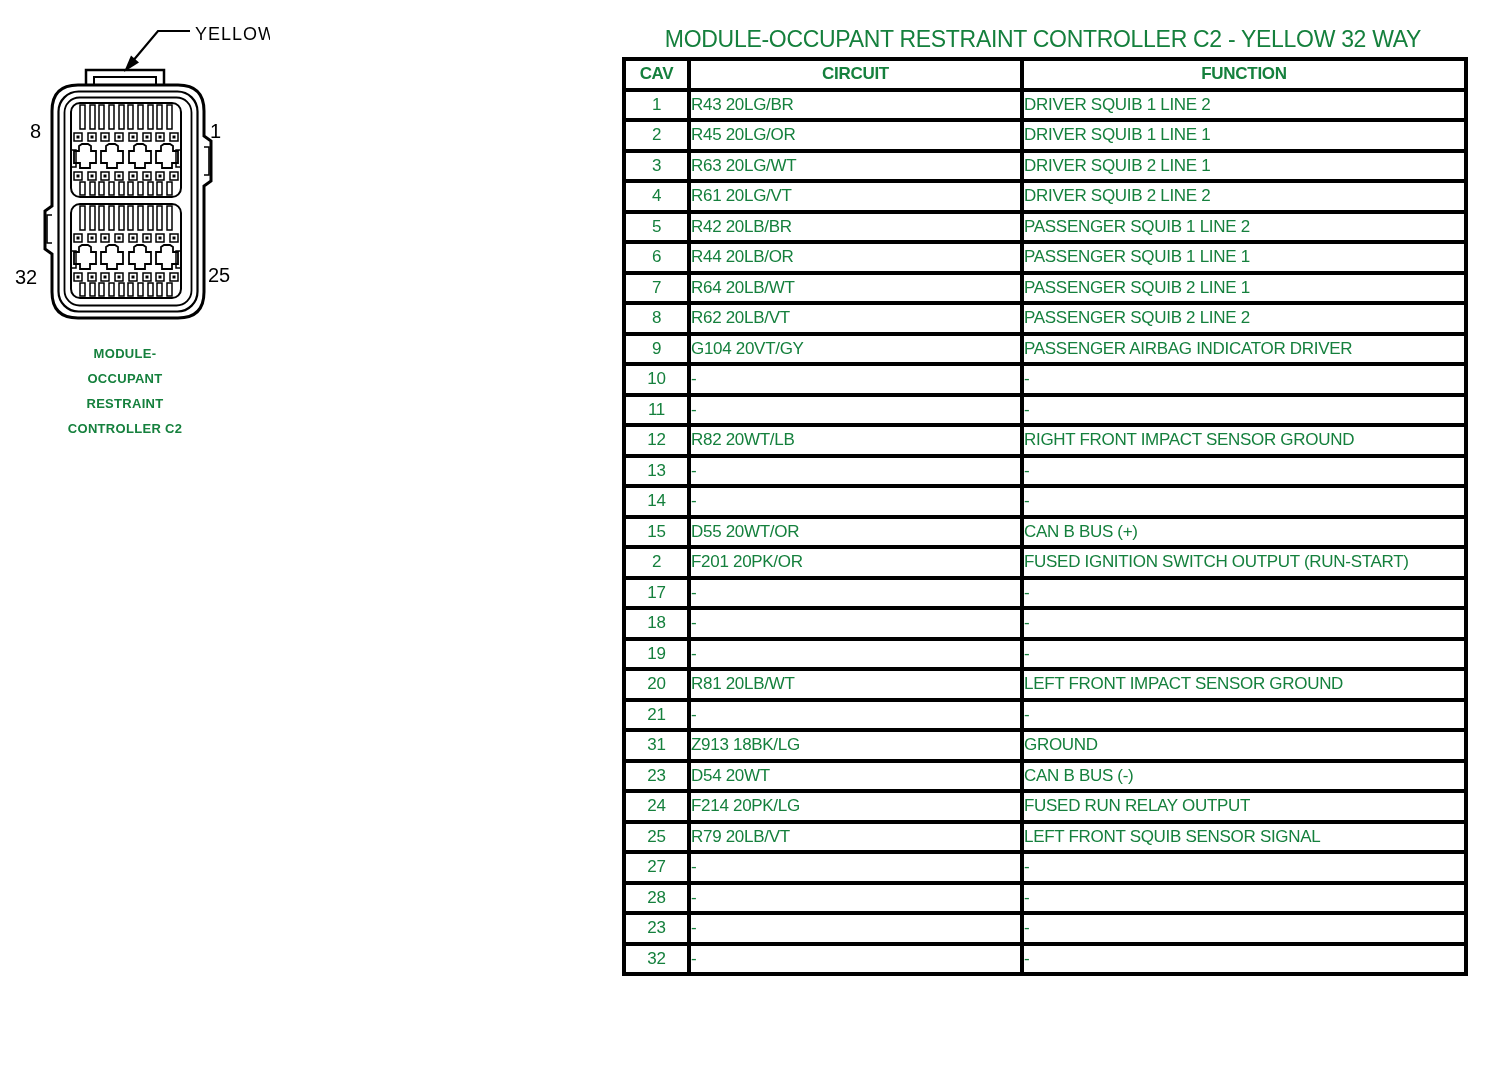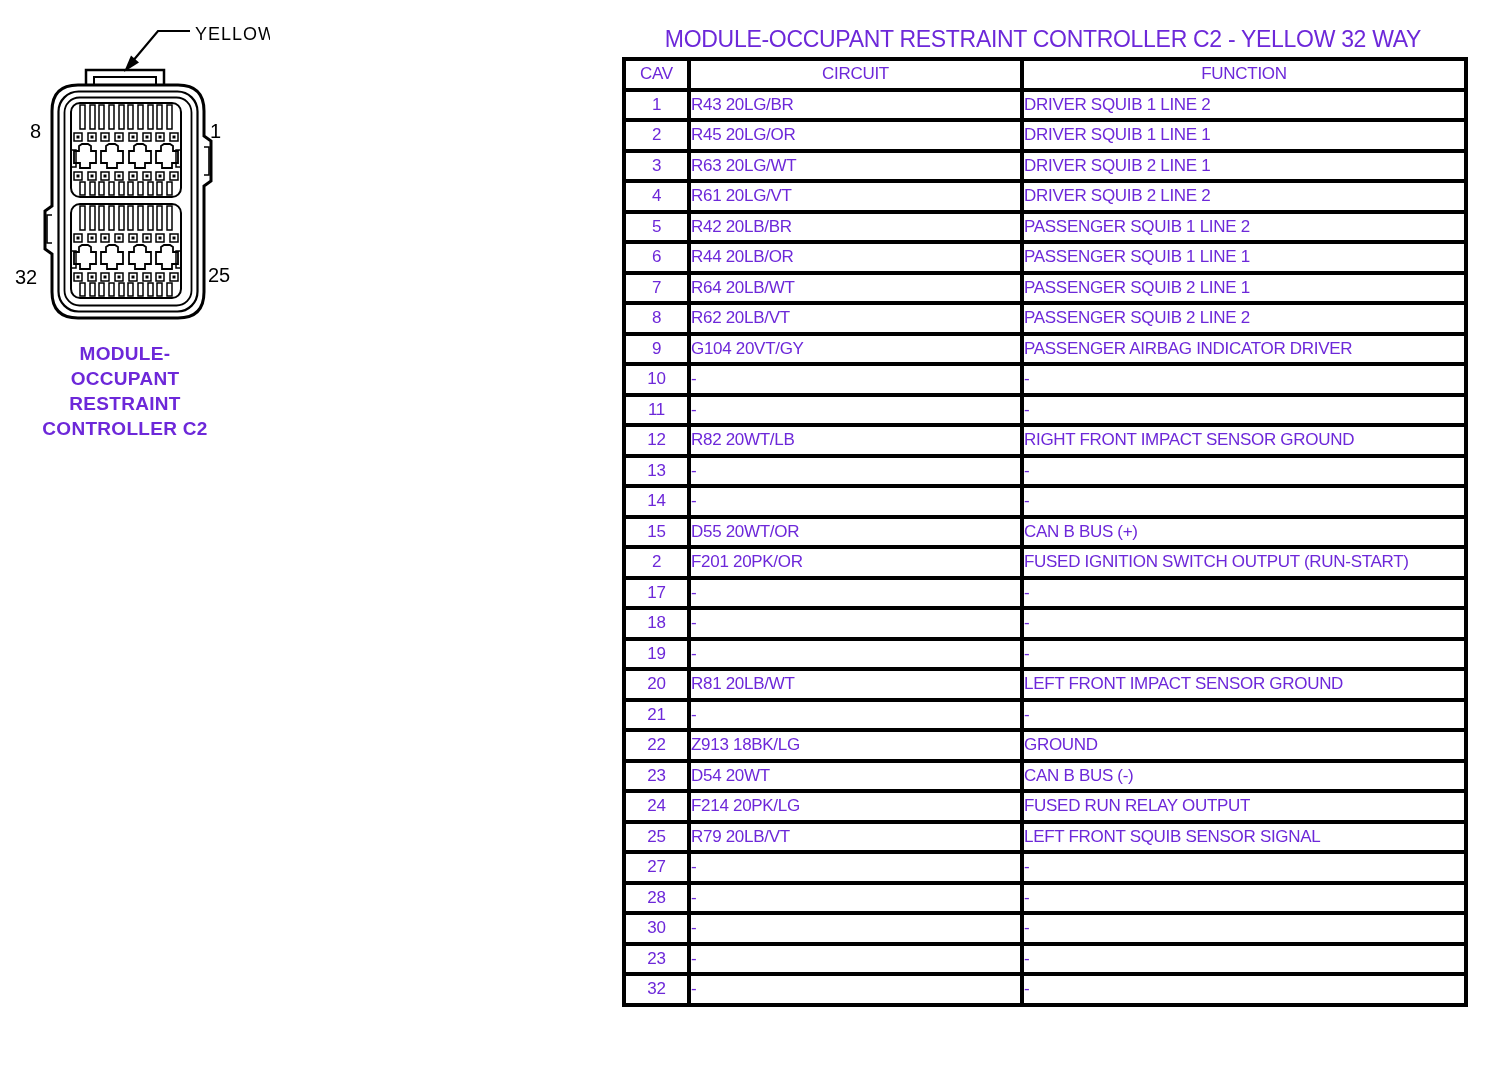--- a/index.html
+++ b/index.html
@@ -1,40 +1,40 @@
 <!DOCTYPE html>
 <html><head>
 <meta charset="utf-8">
 <style>
   html,body { margin:0; padding:0; background:#ffffff; }
   .canvas {
     position:relative; width:1504px; height:1086px;
-    background:#ffffff; color:#6d28d9;
+    background:#ffffff; color:#15803d;
     font-family:"Liberation Sans", sans-serif; overflow:hidden;
   }
   .connector-svg { position:absolute; left:0px; top:14px; }
   .connector-caption {
     position:absolute; left:25px; top:341px; width:200px;
-    text-align:center; font-weight:bold; font-size:19px; line-height:25px;
+    text-align:center; font-weight:bold; font-size:13px; line-height:25px;
     letter-spacing:0.3px;
   }
   .table-title {
     position:absolute; left:622px; top:26px; width:842px;
     text-align:center; font-size:23px; letter-spacing:-0.3px; white-space:nowrap;
   }
   table.pinout {
     position:absolute; left:622px; top:57px; width:842px;
     border-collapse:collapse; table-layout:fixed;
   }
   table.pinout th, table.pinout td {
     border:4px solid #000; height:26.5px; padding:0;
     font-size:17px; letter-spacing:-0.3px; vertical-align:middle;
     white-space:nowrap; overflow:hidden;
   }
-  table.pinout th { font-weight:normal; text-align:center; }
+  table.pinout th { font-weight:bold; text-align:center; }
   td.col-cav { text-align:center; }
   td.col-circuit, td.col-function { text-align:left; padding-left:9px; }
   svg text { font-family:"Liberation Sans", sans-serif; }
 </style>
 </head>
 <body>
 
 <div class="canvas">
 
   <svg class="connector-svg" width="270" height="330" viewBox="0 0 270 330">
@@ -264,21 +264,21 @@
           <td class="col-cav">20</td>
           <td class="col-circuit">R81 20LB/WT</td>
           <td class="col-function">LEFT FRONT IMPACT SENSOR GROUND</td>
         </tr>
         <tr>
           <td class="col-cav">21</td>
           <td class="col-circuit">-</td>
           <td class="col-function">-</td>
         </tr>
         <tr>
-          <td class="col-cav">22</td>
+          <td class="col-cav">31</td>
           <td class="col-circuit">Z913 18BK/LG</td>
           <td class="col-function">GROUND</td>
         </tr>
         <tr>
           <td class="col-cav">23</td>
           <td class="col-circuit">D54 20WT</td>
           <td class="col-function">CAN B BUS (-)</td>
         </tr>
         <tr>
           <td class="col-cav">24</td>
@@ -294,25 +294,20 @@
           <td class="col-cav">27</td>
           <td class="col-circuit">-</td>
           <td class="col-function">-</td>
         </tr>
         <tr>
           <td class="col-cav">28</td>
           <td class="col-circuit">-</td>
           <td class="col-function">-</td>
         </tr>
         <tr>
-          <td class="col-cav">30</td>
-          <td class="col-circuit">-</td>
-          <td class="col-function">-</td>
-        </tr>
-        <tr>
           <td class="col-cav">23</td>
           <td class="col-circuit">-</td>
           <td class="col-function">-</td>
         </tr>
         <tr>
           <td class="col-cav">32</td>
           <td class="col-circuit">-</td>
           <td class="col-function">-</td>
         </tr>
       </tbody>

